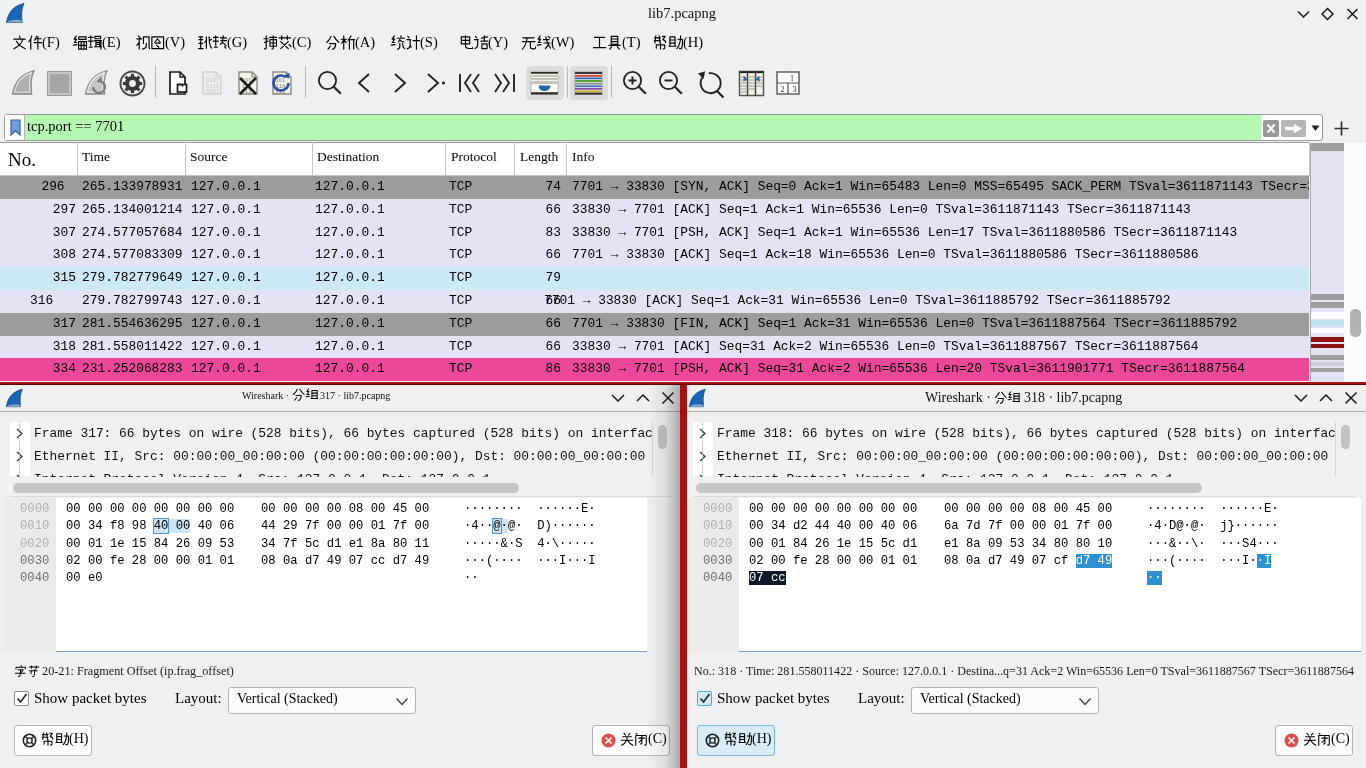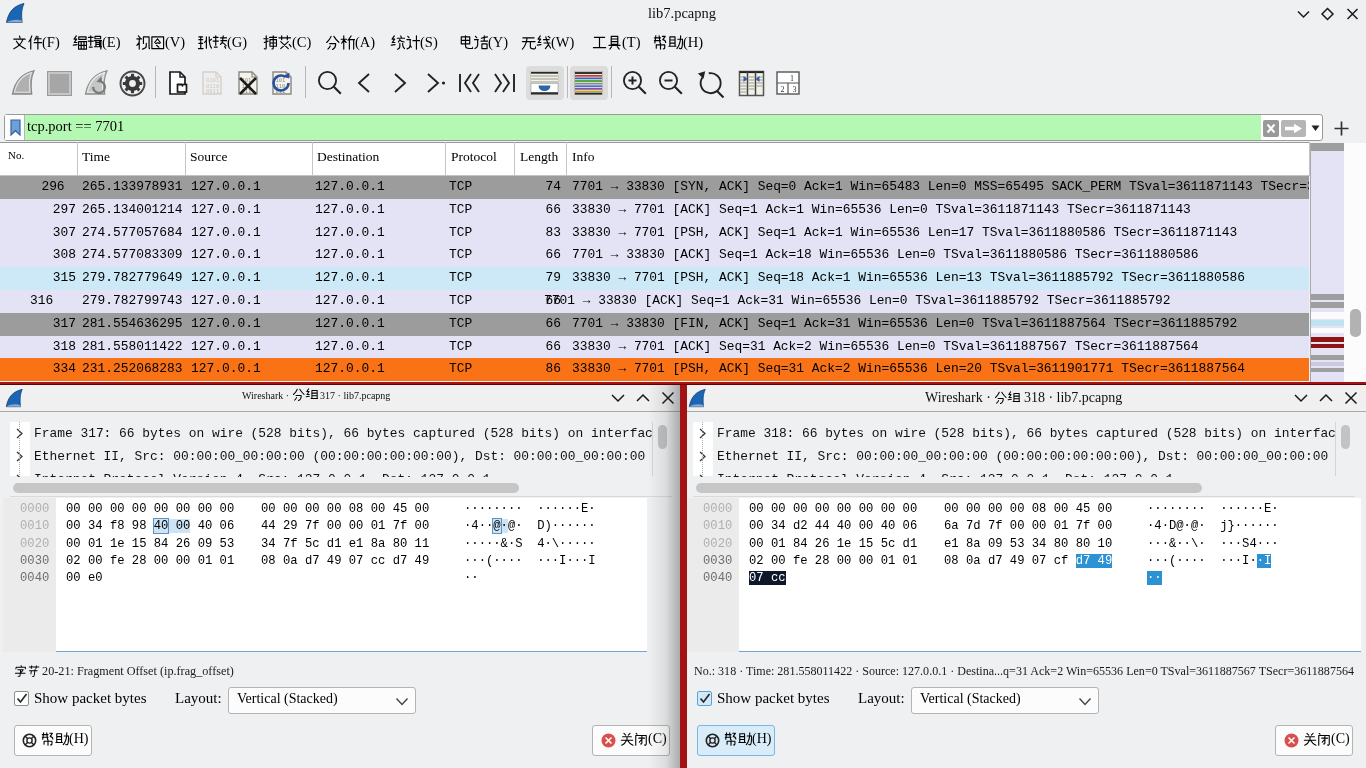--- a/index.html
+++ b/index.html
@@ -320,21 +320,21 @@
 <svg class="abs" style="left:1281px;top:120px" width="25" height="17" viewBox="0 0 25 17">
     <path d="M4 6.7h9v-3l8 4.8-8 4.8v-3H4z" fill="#fff"></path>
   </svg>
 <svg class="abs" style="left:1311px;top:125px" width="9" height="7" viewBox="0 0 9 7">
     <path d="M0.5 0.5l4 5.5 4-5.5z" fill="#222"></path>
   </svg>
 <svg class="abs" style="left:1333px;top:120px" width="17" height="17" viewBox="0 0 17 17">
     <path d="M8.5 1.5v14M1.5 8.5h14" stroke="#333" stroke-width="1.7"></path>
   </svg>
 <div class="abs" style="left:0;top:142px;width:1309px;height:34px;background:#fff;border-top:1px solid #999"></div>
-<div class="abs" style="left:8px;top:149px;font-size:11px;color:#000">No.</div>
+<div class="abs" style="left:8px;top:149px;font-size:19px;color:#000">No.</div>
 <div class="abs" style="left:82px;top:149px;font-size:13.5px;color:#000">Time</div>
 <div class="abs" style="left:190px;top:149px;font-size:13.5px;color:#000">Source</div>
 <div class="abs" style="left:317px;top:149px;font-size:13.5px;color:#000">Destination</div>
 <div class="abs" style="left:451px;top:149px;font-size:13.5px;color:#000">Protocol</div>
 <div class="abs" style="left:520px;top:149px;font-size:13.5px;color:#000">Length</div>
 <div class="abs" style="left:572px;top:149px;font-size:13.5px;color:#000">Info</div>
 <div class="abs" style="left:77px;top:142px;width:1px;height:34px;background:#c4c4c4"></div>
 <div class="abs" style="left:185px;top:142px;width:1px;height:34px;background:#c4c4c4"></div>
 <div class="abs" style="left:312px;top:142px;width:1px;height:34px;background:#c4c4c4"></div>
 <div class="abs" style="left:445px;top:142px;width:1px;height:34px;background:#c4c4c4"></div>
@@ -374,21 +374,21 @@
 <span class="cell" style="left:449px">TCP</span>
 <span class="cell" style="left:500px;width:61px;text-align:right">66</span>
 <span class="cell" style="left:572px;width:738px">7701 → 33830 [ACK] Seq=1 Ack=18 Win=65536 Len=0 TSval=3611880586 TSecr=3611880586</span></div>
 <div class="row" style="top:267.20000000000005px;background:#cde9f7">
 <span class="cell" style="left:30px;width:46px;text-align:right">315</span>
 <span class="cell" style="left:82px">279.782779649</span>
 <span class="cell" style="left:191px">127.0.0.1</span>
 <span class="cell" style="left:315px">127.0.0.1</span>
 <span class="cell" style="left:449px">TCP</span>
 <span class="cell" style="left:500px;width:61px;text-align:right">79</span>
-<span class="cell" style="left:572px;width:738px">33830 → 7701 [PSH, ACK] Seq=18 Ack=1 Win=65536 Len=13 TSval=3611885792 TSecr=3611880586</span></div>
+</div>
 <div class="row" style="top:290.00000000000006px;background:#e4e3f6">
 <span class="cell" style="left:30px;width:46px;text-align:left">316</span>
 <span class="cell" style="left:82px">279.782799743</span>
 <span class="cell" style="left:191px">127.0.0.1</span>
 <span class="cell" style="left:315px">127.0.0.1</span>
 <span class="cell" style="left:449px">TCP</span>
 <span class="cell" style="left:500px;width:61px;text-align:right">66</span>
 <span class="cell" style="left:544px;width:738px">7701 → 33830 [ACK] Seq=1 Ack=31 Win=65536 Len=0 TSval=3611885792 TSecr=3611885792</span></div>
 <div class="row" style="top:312.80000000000007px;background:#9c9c9c">
 <span class="cell" style="left:30px;width:46px;text-align:right">317</span>
@@ -399,21 +399,21 @@
 <span class="cell" style="left:500px;width:61px;text-align:right">66</span>
 <span class="cell" style="left:572px;width:738px">7701 → 33830 [FIN, ACK] Seq=1 Ack=31 Win=65536 Len=0 TSval=3611887564 TSecr=3611885792</span></div>
 <div class="row" style="top:335.6000000000001px;background:#e4e3f6">
 <span class="cell" style="left:30px;width:46px;text-align:right">318</span>
 <span class="cell" style="left:82px">281.558011422</span>
 <span class="cell" style="left:191px">127.0.0.1</span>
 <span class="cell" style="left:315px">127.0.0.1</span>
 <span class="cell" style="left:449px">TCP</span>
 <span class="cell" style="left:500px;width:61px;text-align:right">66</span>
 <span class="cell" style="left:572px;width:738px">33830 → 7701 [ACK] Seq=31 Ack=2 Win=65536 Len=0 TSval=3611887567 TSecr=3611887564</span></div>
-<div class="row" style="top:358.4000000000001px;background:#f97316">
+<div class="row" style="top:358.4000000000001px;background:#ec4899">
 <span class="cell" style="left:30px;width:46px;text-align:right">334</span>
 <span class="cell" style="left:82px">231.252068283</span>
 <span class="cell" style="left:191px">127.0.0.1</span>
 <span class="cell" style="left:315px">127.0.0.1</span>
 <span class="cell" style="left:449px">TCP</span>
 <span class="cell" style="left:500px;width:61px;text-align:right">86</span>
 <span class="cell" style="left:572px;width:738px">33830 → 7701 [PSH, ACK] Seq=31 Ack=2 Win=65536 Len=20 TSval=3611901771 TSecr=3611887564</span></div>
 <div class="abs" style="left:1310px;top:143px;width:34px;height:238.5px;background:#e4e3f6;border-left:1px solid #a9a9a9"></div>
 <div class="abs" style="left:1344px;top:143px;width:22px;height:238.5px;background:#fcfcfc"></div>
 <div class="abs" style="left:1311px;top:143px;width:33px;height:7.5px;background:#9e9e9e"></div>

